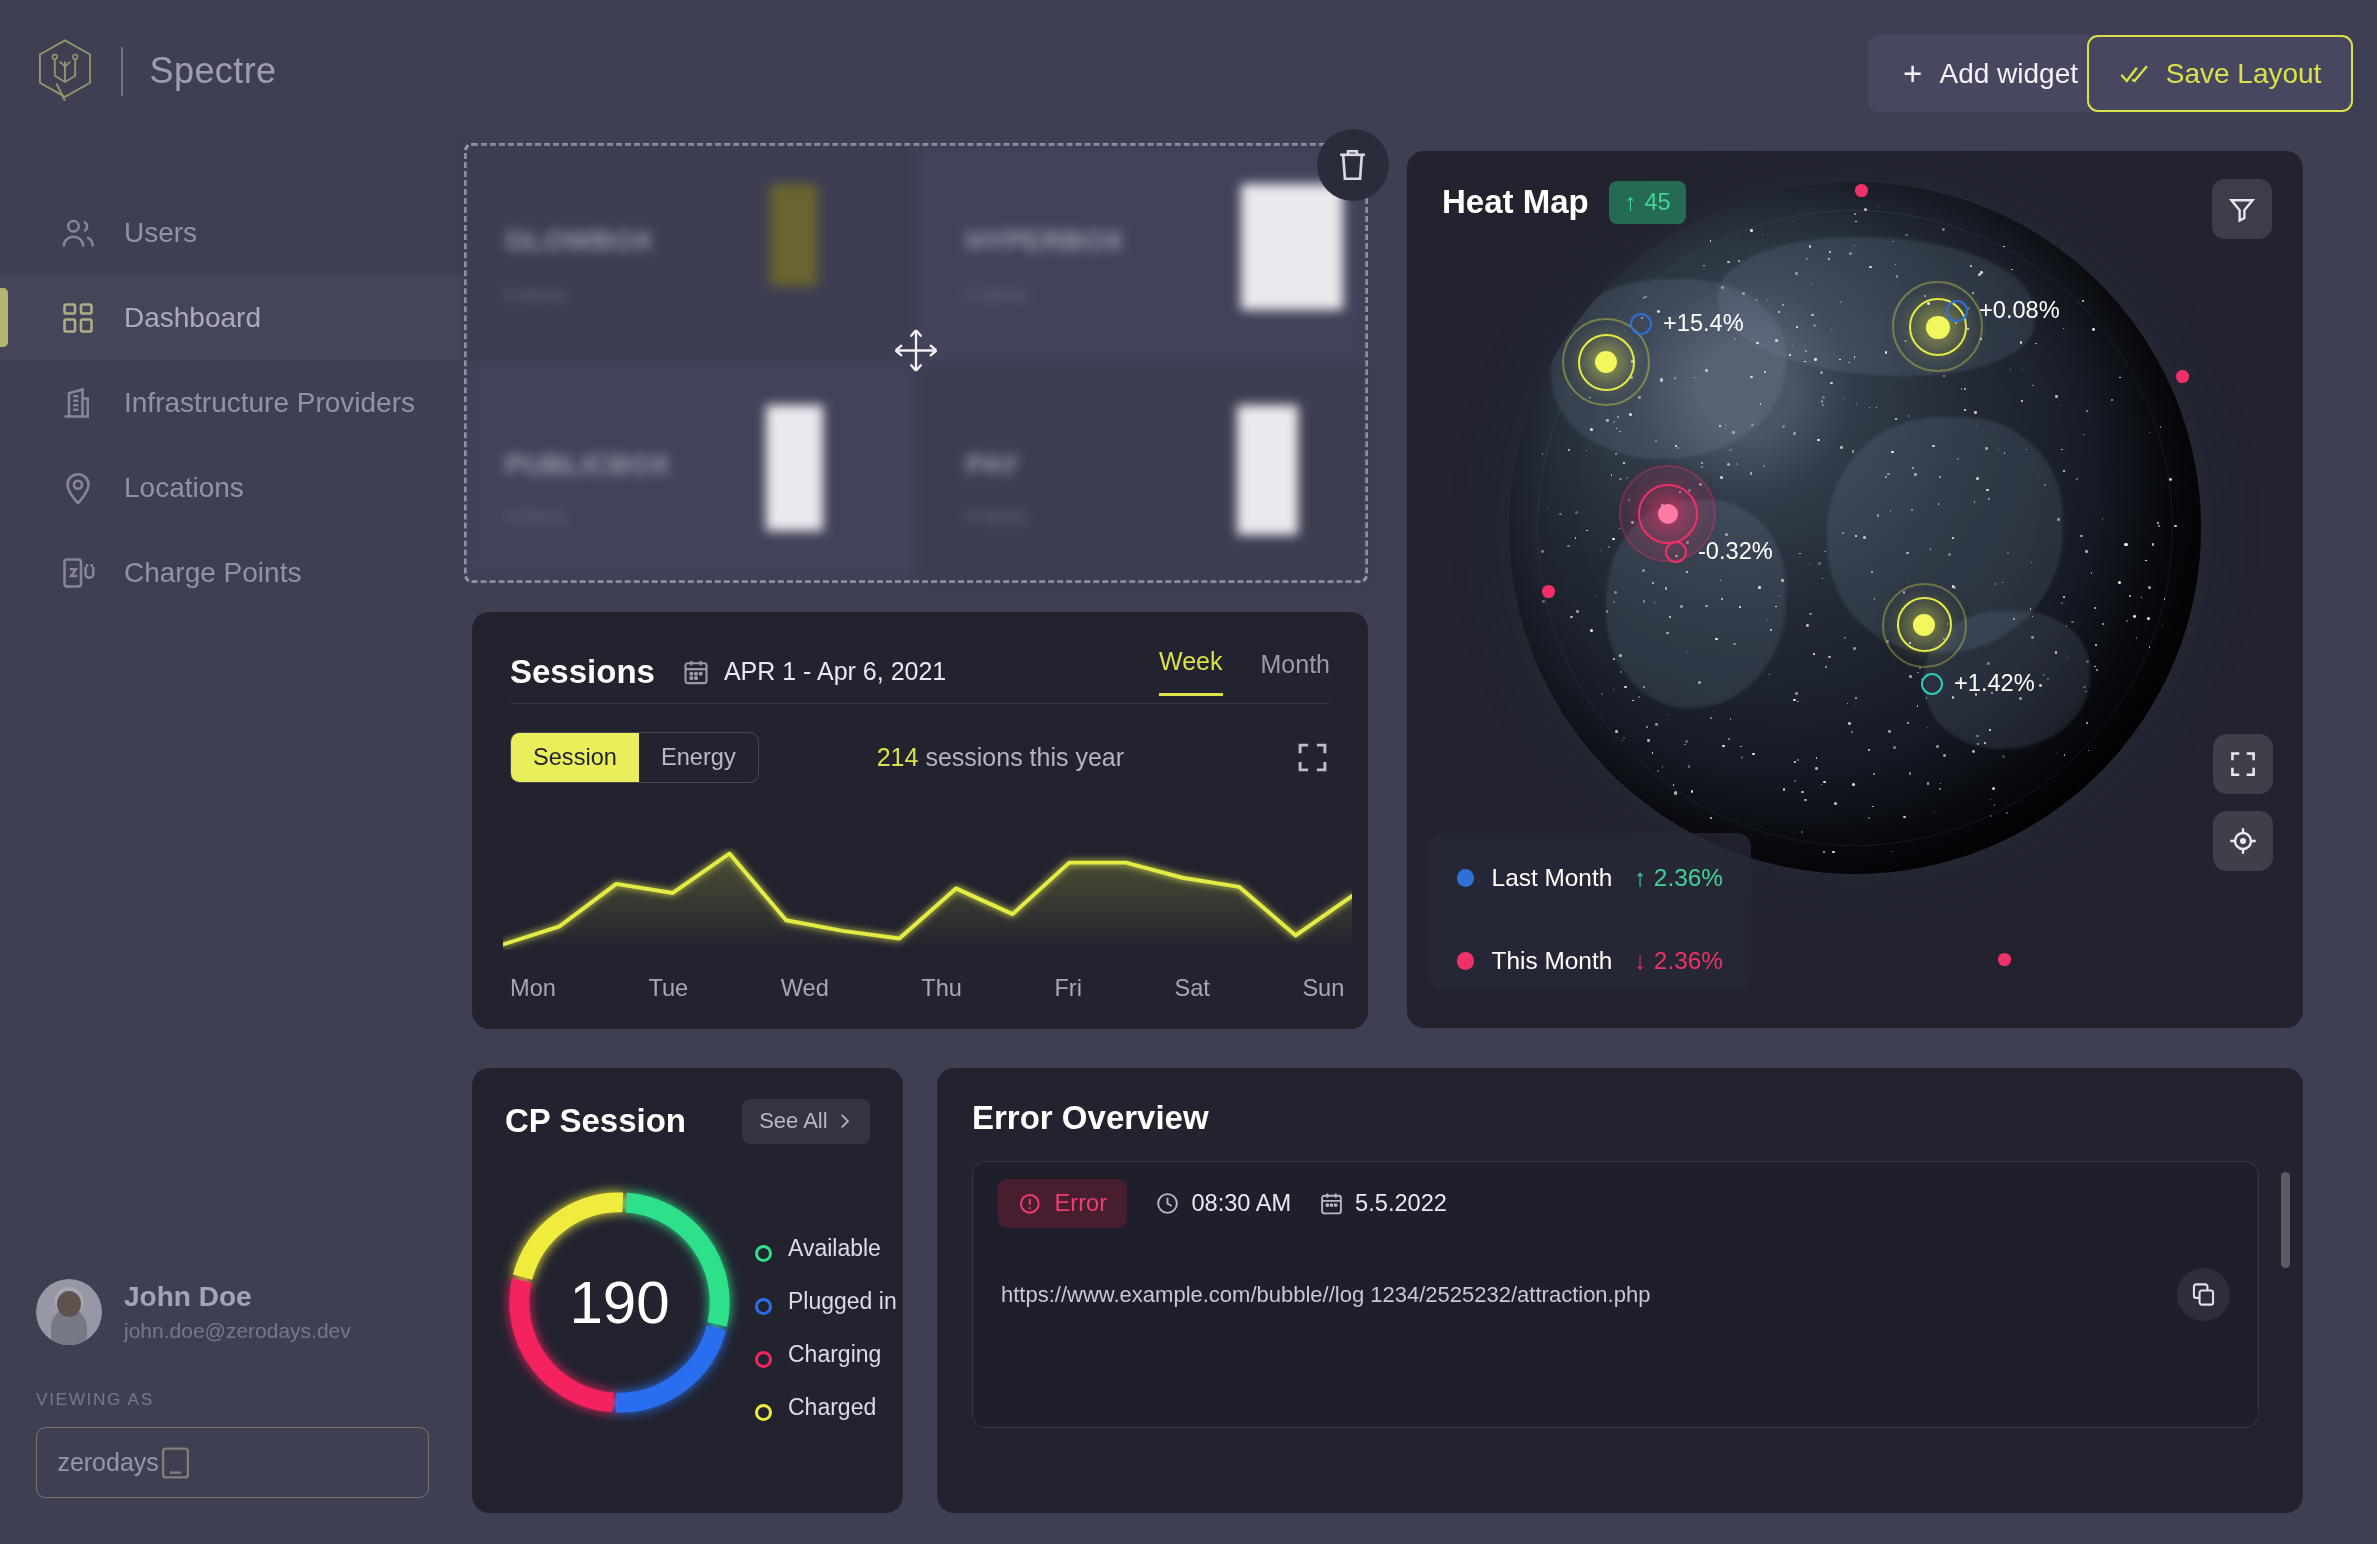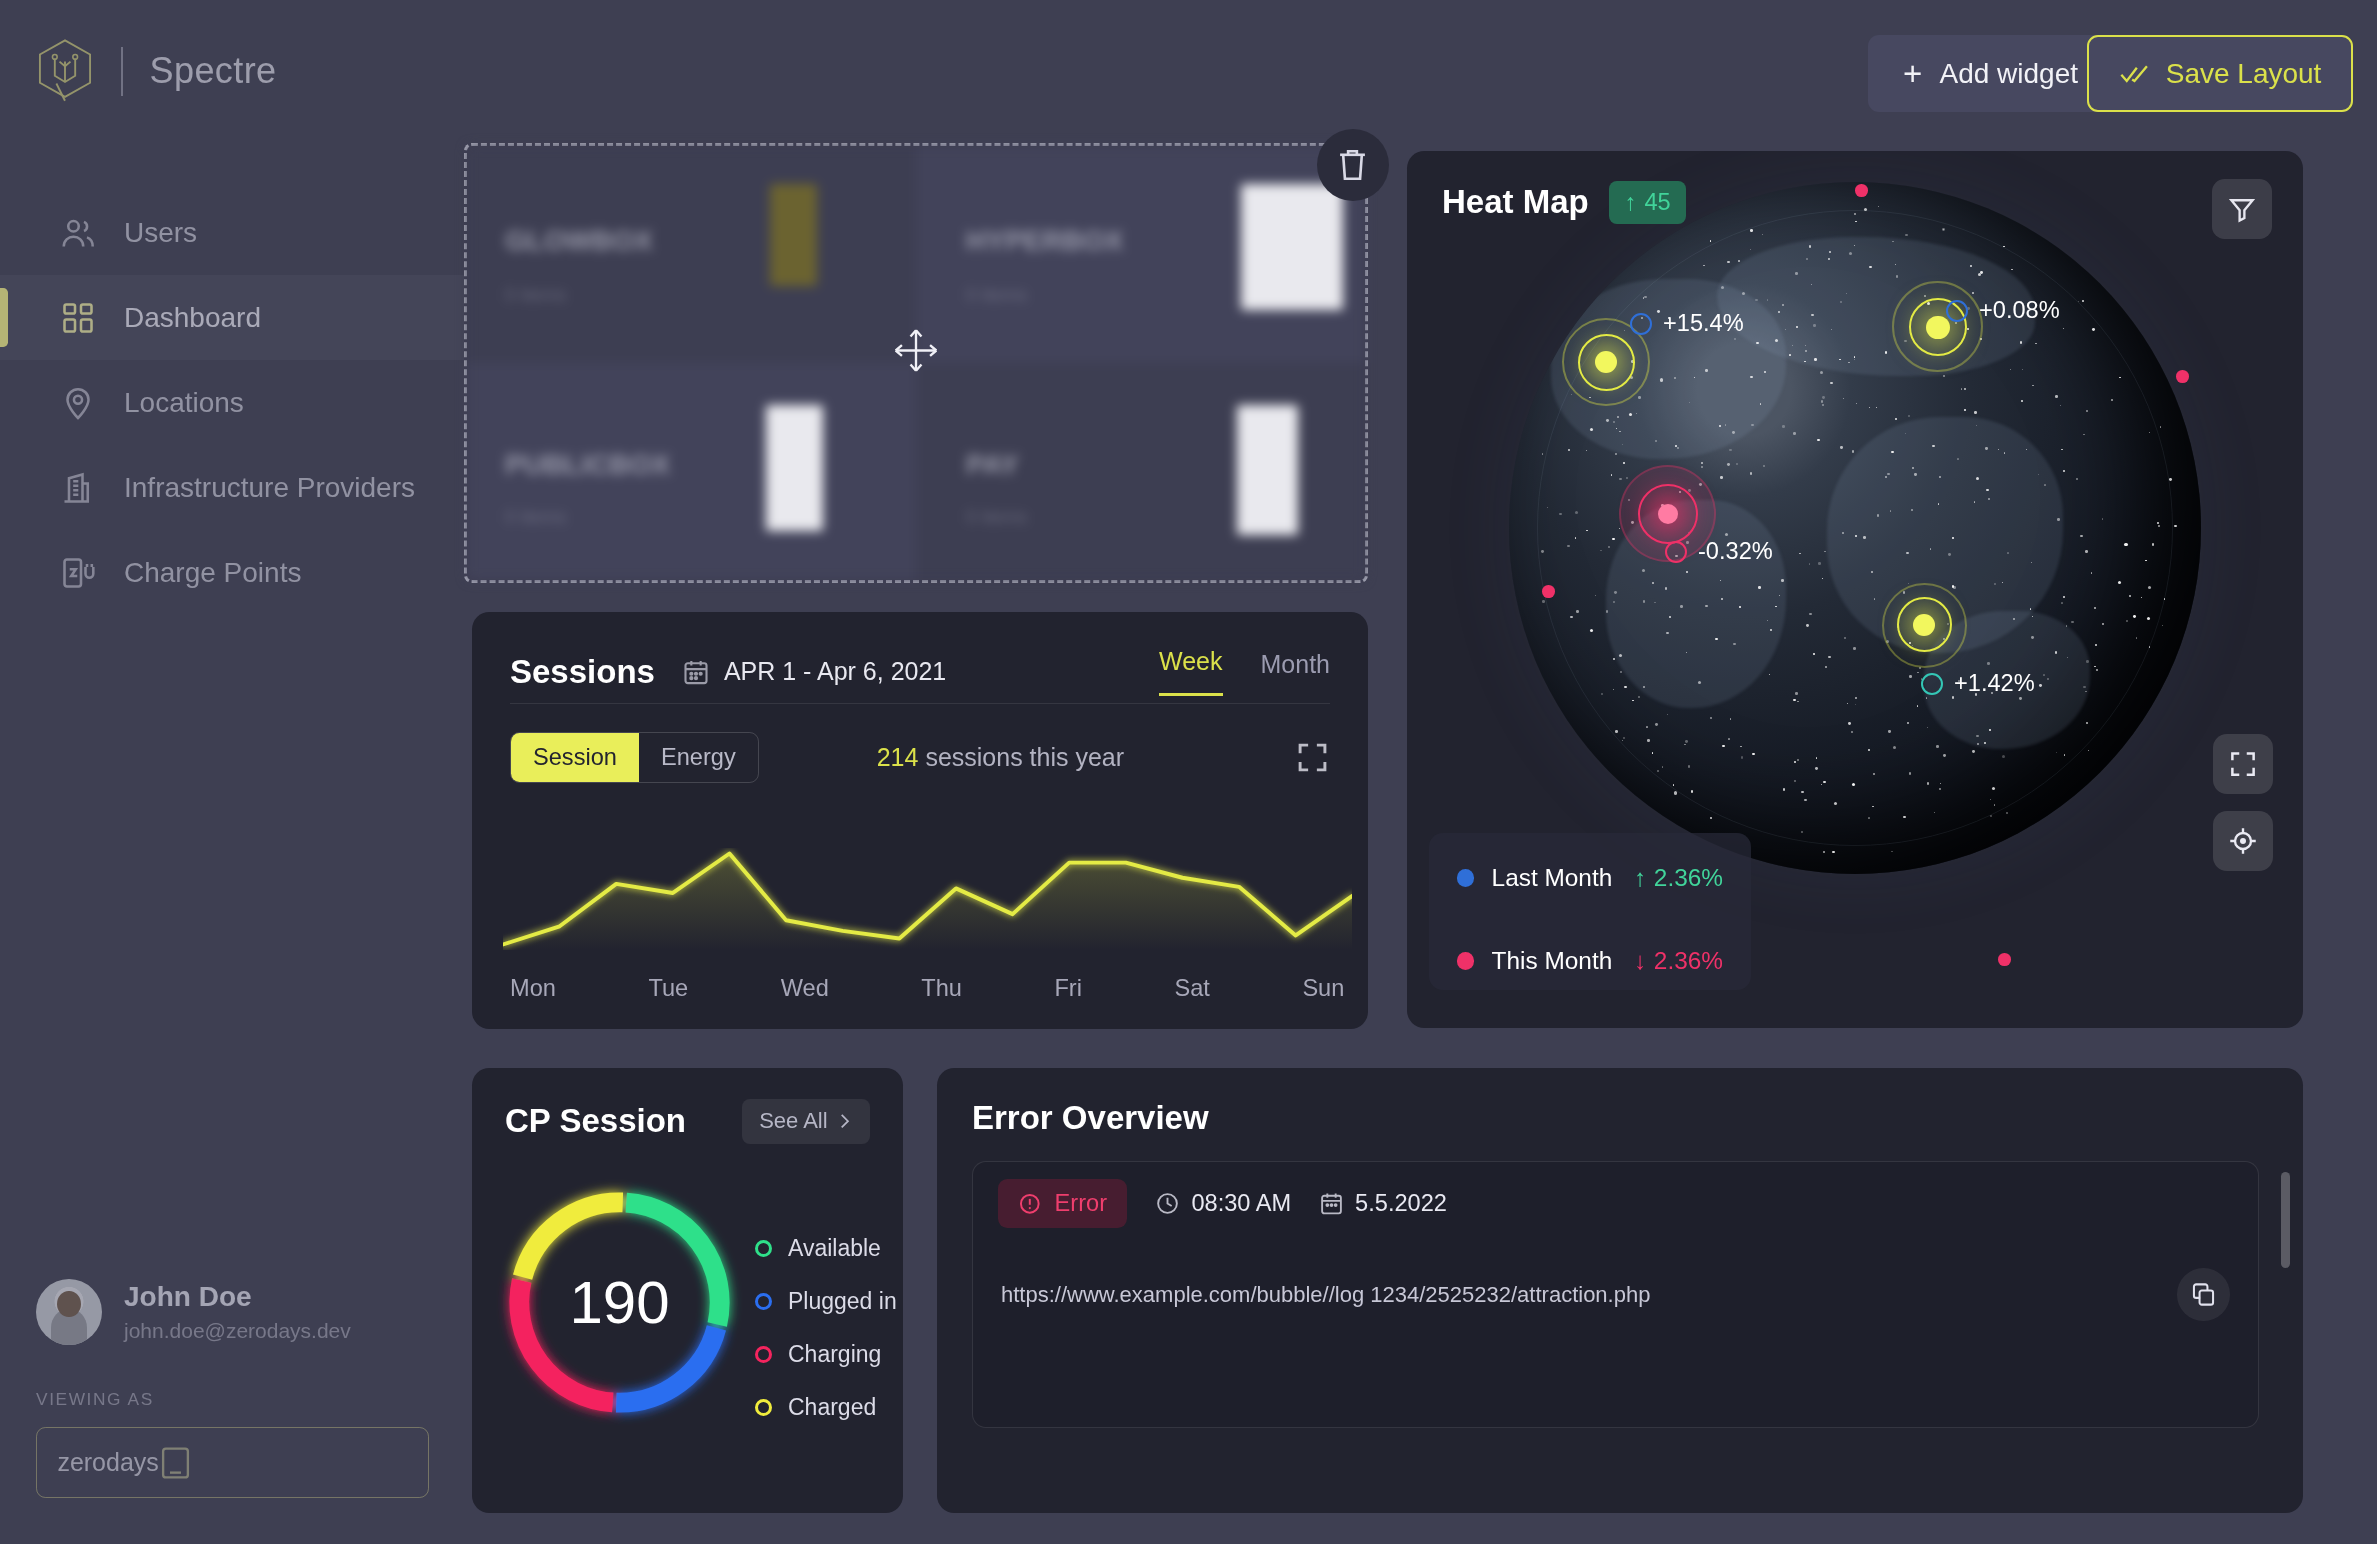--- a/index.html
+++ b/index.html
@@ -203,21 +203,21 @@
     margin-left: auto; background: rgba(255,255,255,.08); border-radius: 7.9px;
     padding: 9.4px 17.3px; font-size: 22px; color: #b6b6c6; display: flex; align-items: center; gap: 9.4px;
     cursor: pointer;
   }
   .donut-wrap { position: absolute; left: 31px; top: 118px; width: 233px; height: 233px; }
   .donut-num {
     position: absolute; inset: 0; display: flex; align-items: center; justify-content: center;
     font-size: 60px; color: #fff;
   }
   .cp-legend { position: absolute; left: 283px; top: 167px; }
-  .cp-lg { display: flex; align-items: center; font-size: 23px; color: #dcdce8; }
+  .cp-lg { display: flex; align-items: flex-end; font-size: 23px; color: #dcdce8; }
   .cp-lg + .cp-lg { margin-top: 26px; }
   .cp-lg .ring { width: 17.3px; height: 17.3px; border-radius: 50%; border: 3.9px solid; margin-right: 15.7px; flex:0 0 17.3px; }
 
   
   .w-err { left: 937px; top: 1068px; width: 1366px; height: 445px; }
   .err-title { font-size: 33px; font-weight: 700; color: #fff; padding: 31px 0 0 35px; }
   .err-card {
     position: absolute; left: 35px; top: 93px; right: 44px; height: 267px;
     border: 1.6px solid rgba(255,255,255,.10); border-radius: 14px; background: #1e1f2b;
   }
@@ -282,32 +282,32 @@
         <svg class="nav-ico" viewBox="0 0 24 24" fill="none" stroke="#d8d799" stroke-width="1.7">
           <rect x="3" y="3" width="7" height="6" rx="1.2"></rect>
             <rect x="14" y="3" width="7" height="6" rx="1.2"></rect>
           <rect x="3" y="13" width="7" height="8" rx="1.2"></rect>
             <rect x="14" y="13" width="7" height="8" rx="1.2"></rect>
         </svg>
         <span class="nav-label">Dashboard</span>
       </div>
       <div class="nav-item">
         <svg class="nav-ico" viewBox="0 0 24 24" fill="none" stroke="#d9d9e6" stroke-width="1.7">
-          <path d="M12 22s7-7.2 7-12.2A7 7 0 0 0 5 9.8C5 14.8 12 22 12 22z"></path>
-            <circle cx="12" cy="9.8" r="2.7"></circle>
-        </svg>
-        <span class="nav-label">Locations</span>
-      </div>
-      <div class="nav-item">
-        <svg class="nav-ico" viewBox="0 0 24 24" fill="none" stroke="#d9d9e6" stroke-width="1.7">
           <path d="M6 21V5.5L15 3v18"></path>
             <path d="M15 9h3.5v12H3"></path>
           <path d="M8.8 7.5h3.4M8.8 10.5h3.4M8.8 13.5h3.4M8.8 16.5h3.4"></path>
         </svg>
         <span class="nav-label">Infrastructure Providers</span>
+      </div>
+      <div class="nav-item">
+        <svg class="nav-ico" viewBox="0 0 24 24" fill="none" stroke="#d9d9e6" stroke-width="1.7">
+          <path d="M12 22s7-7.2 7-12.2A7 7 0 0 0 5 9.8C5 14.8 12 22 12 22z"></path>
+            <circle cx="12" cy="9.8" r="2.7"></circle>
+        </svg>
+        <span class="nav-label">Locations</span>
       </div>
       <div class="nav-item">
         <svg class="nav-ico" viewBox="0 0 24 24" fill="none" stroke="#d9d9e6" stroke-width="1.7">
           <rect x="3" y="3" width="11" height="18" rx="1.6"></rect>
             <path d="M6.5 9.5h4l-3 4.5h4"></path>
           <path d="M17 8v4.5a2.6 2.6 0 0 0 2.6 2.6h0a2.6 2.6 0 0 0 2.6-2.6V8"></path>
             <path d="M18 6v2M21.2 6v2"></path>
         </svg>
         <span class="nav-label">Charge Points</span>
       </div>

